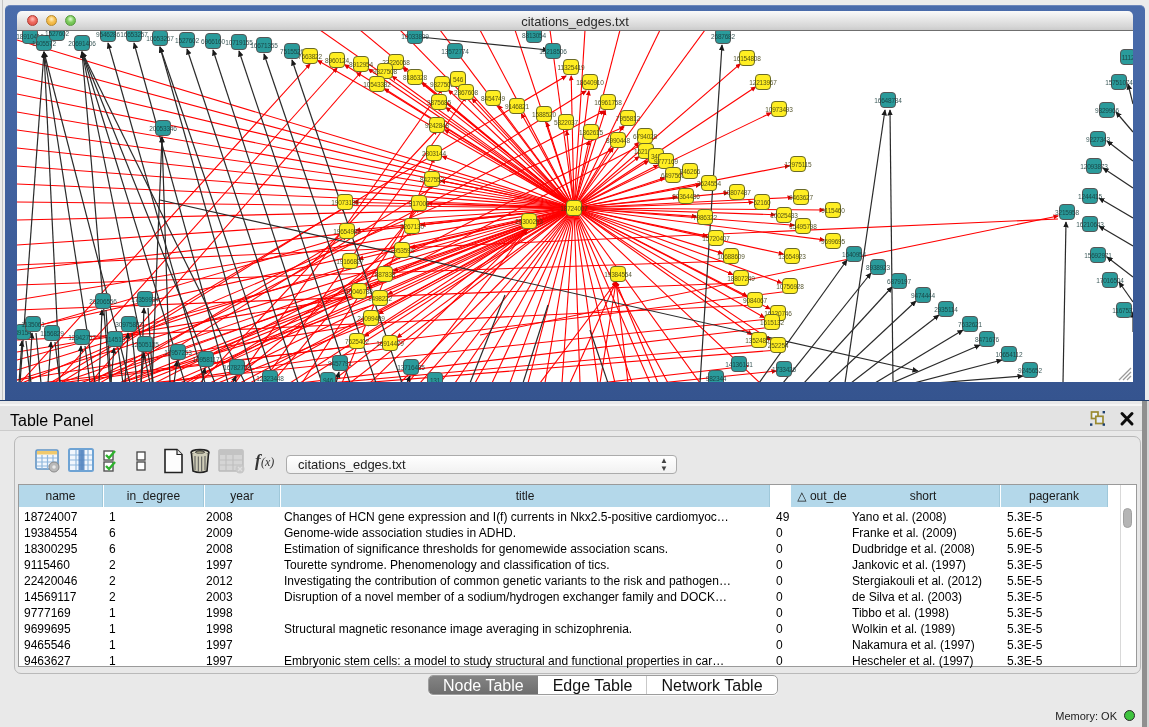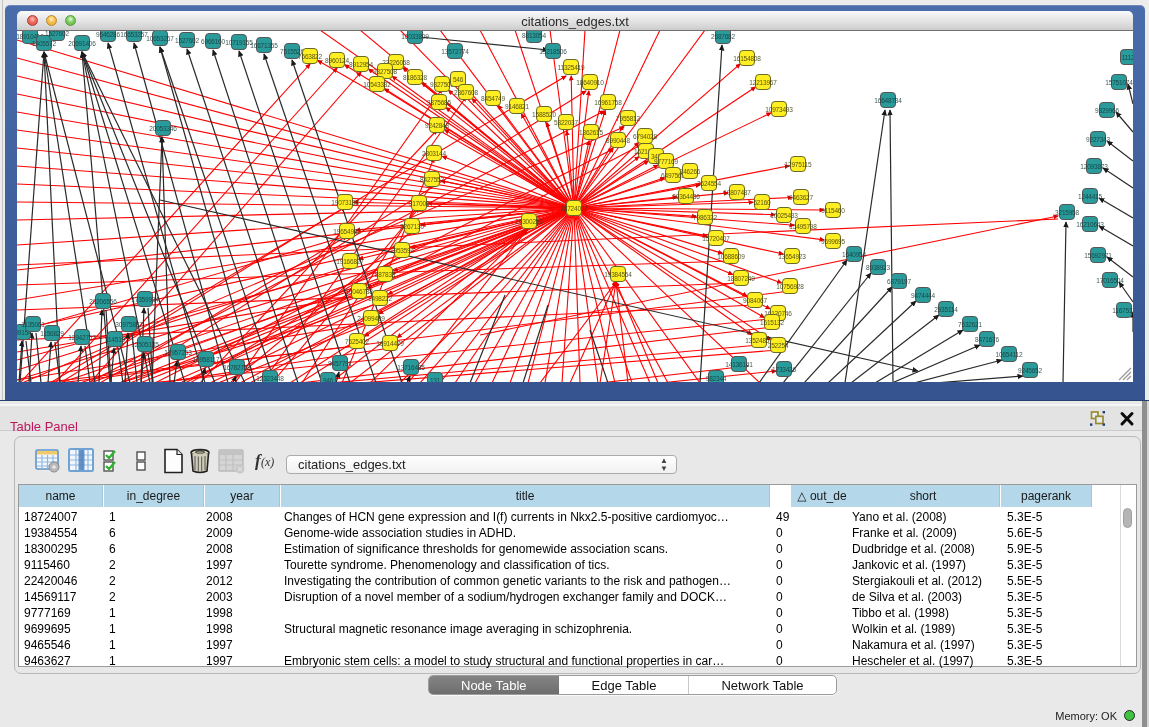--- a/index.html
+++ b/index.html
@@ -13,37 +13,37 @@
 .tl {position:absolute;top:9px;width:11px;height:11px;border-radius:50%;}
 .tl.r {left:22px;background:radial-gradient(circle at 50% 35%,#ffb3ad 8%,#ee6b60 45%,#d94a40);border:1px solid #b03c34}
 .tl.y {left:41px;background:radial-gradient(circle at 50% 35%,#ffe9b0 8%,#f5bf4f 45%,#e8a733);border:1px solid #b88a2a}
 .tl.g {left:60px;background:radial-gradient(circle at 50% 35%,#d2f5c2 8%,#7ecc5e 45%,#5fb344);border:1px solid #579b3f}
 .canvas {position:absolute;left:17px;top:31px;width:1116px;height:351px;background:#fff;}
 
 .bottom {position:absolute;left:0;top:400px;width:1149px;height:327px;background:#e9e9e9;}
 .bluefoot {position:absolute;left:0;top:400px;width:1149px;height:1px;background:#24406e}
 .tpheader {position:absolute;left:0;top:404px;width:1145px;height:27px;background:#e3e3e3;
   border-top:2px solid #f6f6f6;border-bottom:1px solid #cccccc;}
-.tpheader .t {position:absolute;left:10px;top:13px;font-size:13px;color:#be185d}
+.tpheader .t {position:absolute;left:10px;top:6px;font-size:16px;color:#000000}
 .panel {position:absolute;left:14px;top:436px;width:1127px;height:238px;background:#e8e8e8;
   border:1px solid #b9b9b9;border-radius:7px;}
 .combo {position:absolute;left:271px;top:18px;width:391px;height:19px;background:linear-gradient(#ffffff,#f1f1f1);
   border:1px solid #ababab;border-radius:4px;font-size:13px;color:#222;padding:1px 0 0 11px;}
 .combo .arr {position:absolute;right:8px;top:1px;font-size:8px;color:#444;line-height:8px;text-align:center}
 .tablewrap {position:absolute;left:3px;top:47px;width:1119px;height:183px;background:#fff;
   border:1px solid #9a9a9a;}
 .th {position:absolute;top:0;height:22px;background:#b4d8ea;border-right:1px solid #9fc8da;
   font-size:12px;color:#1a1a1a;text-align:center;line-height:22px;}
 .td {position:absolute;font-size:12px;color:#000;white-space:nowrap;height:16px;line-height:16px}
 .sbline {position:absolute;left:1101px;top:0;width:1px;height:181px;background:#d9d9d9}
 .thumb {position:absolute;left:1104px;top:23px;width:9px;height:20px;border-radius:5px;background:#b5b5b5;border:1px solid #a0a0a0}
 
 .tabs {position:absolute;left:428px;top:675px;height:20px;border:1px solid #9d9d9d;border-radius:5px;
   background:#fff;display:flex;overflow:hidden;box-shadow:0 1px 0 rgba(255,255,255,.7);}
-.tab {font-size:13px;color:#111;padding:0 32px;line-height:19px;}
+.tab {font-size:16px;color:#111;padding:0 14px;line-height:19px;}
 .tab.sel {background:linear-gradient(#848484,#6e6e6e);color:#fff;}
 .tab.mid {border-left:1px solid #fff;border-right:1px solid #c9c9c9}
 .mem {position:absolute;right:32px;top:710px;font-size:11px;color:#222}
 .memdot {position:absolute;right:14px;top:710px;width:11px;height:11px;border-radius:50%;
   background:#3fc43f;border:1px solid #2a2a2a}
 .rstrip1 {position:absolute;left:1142px;top:401px;width:5px;height:326px;background:#8f8f8f}
 .rstrip2 {position:absolute;left:1147px;top:401px;width:2px;height:326px;background:#d6d6d6}
 </style></head>
 <body>
 <div class="vline"></div>
@@ -639,21 +639,21 @@
  </g>
 </svg>
   <div class="combo">citations_edges.txt<div class="arr">▲<br>▼</div></div>
   <div class="tablewrap">
     <div class="th" style="left:0px;width:84px">name</div>
 <div class="th" style="left:85px;width:100px">in_degree</div>
 <div class="th" style="left:186px;width:75px">year</div>
 <div class="th" style="left:262px;width:489px">title</div>
 <div class="th" style="left:772px;width:75px">△ out_de…</div>
 <div class="th" style="left:828px;width:153px">short</div>
-<div class="th" style="left:982px;width:91px">pagerank</div>
+<div class="th" style="left:982px;width:107px">pagerank</div>
 <div class="td" style="left:5px;top:24px">18724007</div>
 <div class="td" style="left:90px;top:24px">1</div>
 <div class="td" style="left:187px;top:24px">2008</div>
 <div class="td" style="left:265px;top:24px">Changes of HCN gene expression and I(f) currents in Nkx2.5-positive cardiomyoc…</div>
 <div class="td" style="left:757px;top:24px">49</div>
 <div class="td" style="left:833px;top:24px">Yano et al. (2008)</div>
 <div class="td" style="left:988px;top:24px">5.3E-5</div>
 <div class="td" style="left:5px;top:40px">19384554</div>
 <div class="td" style="left:90px;top:40px">6</div>
 <div class="td" style="left:187px;top:40px">2009</div>

